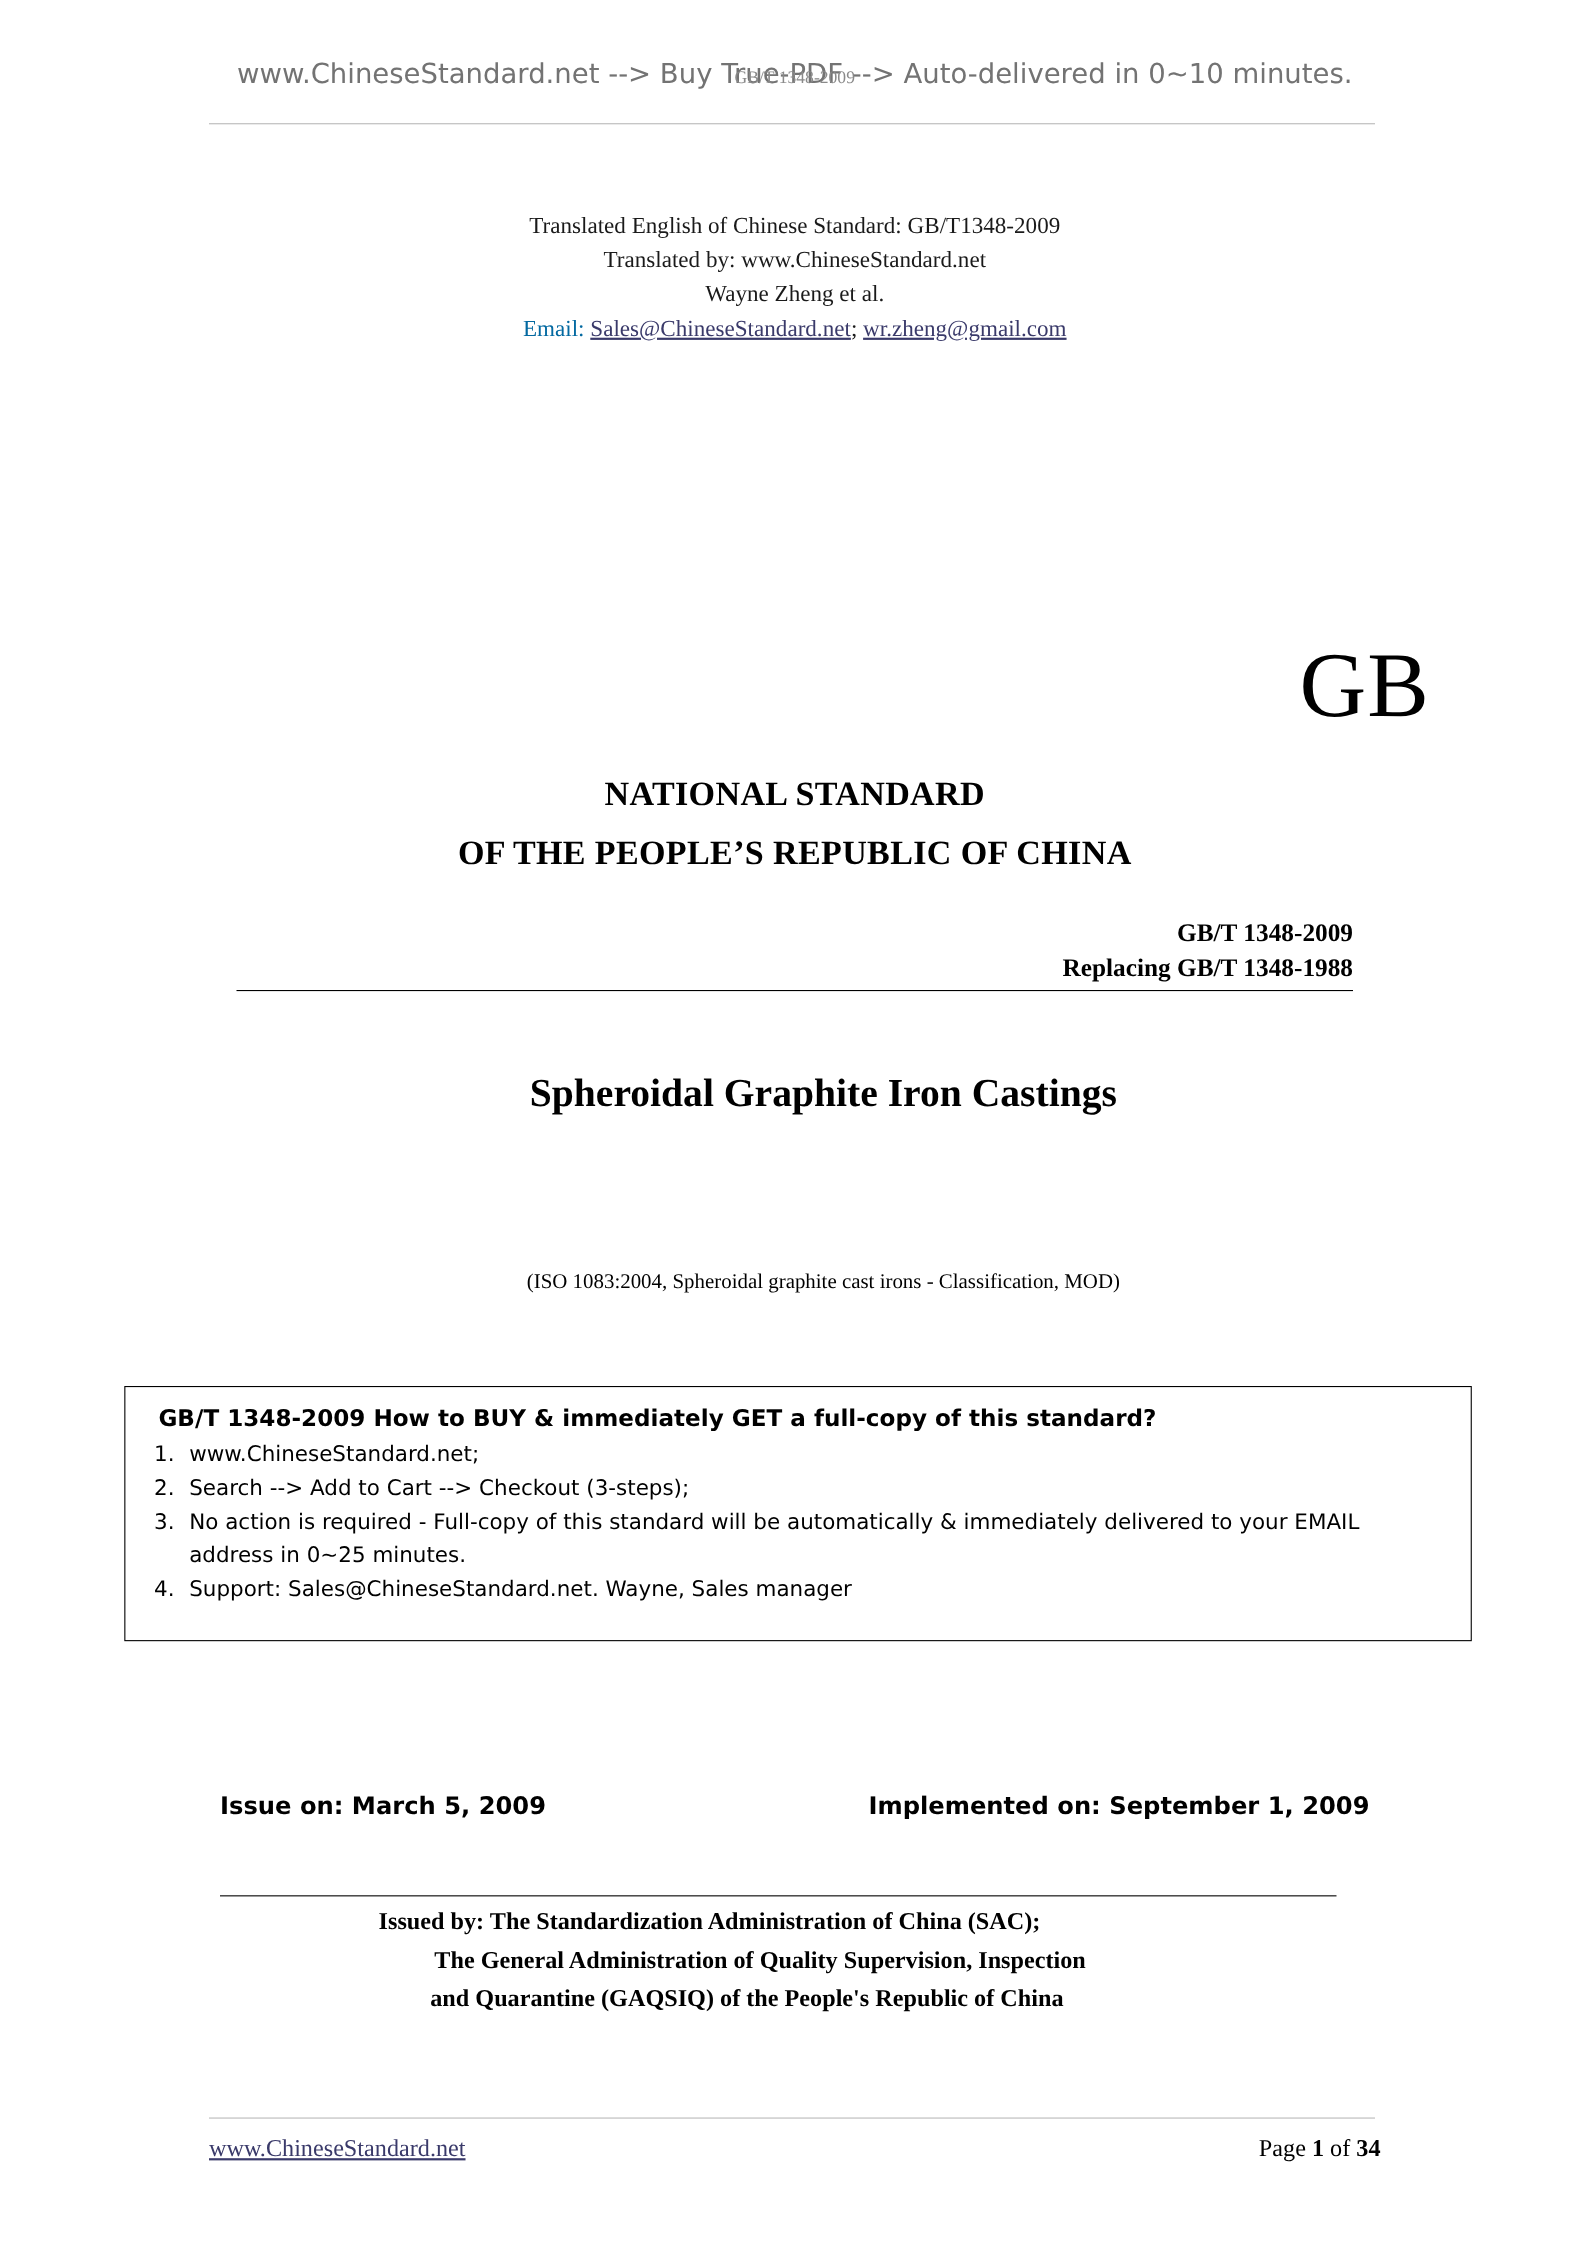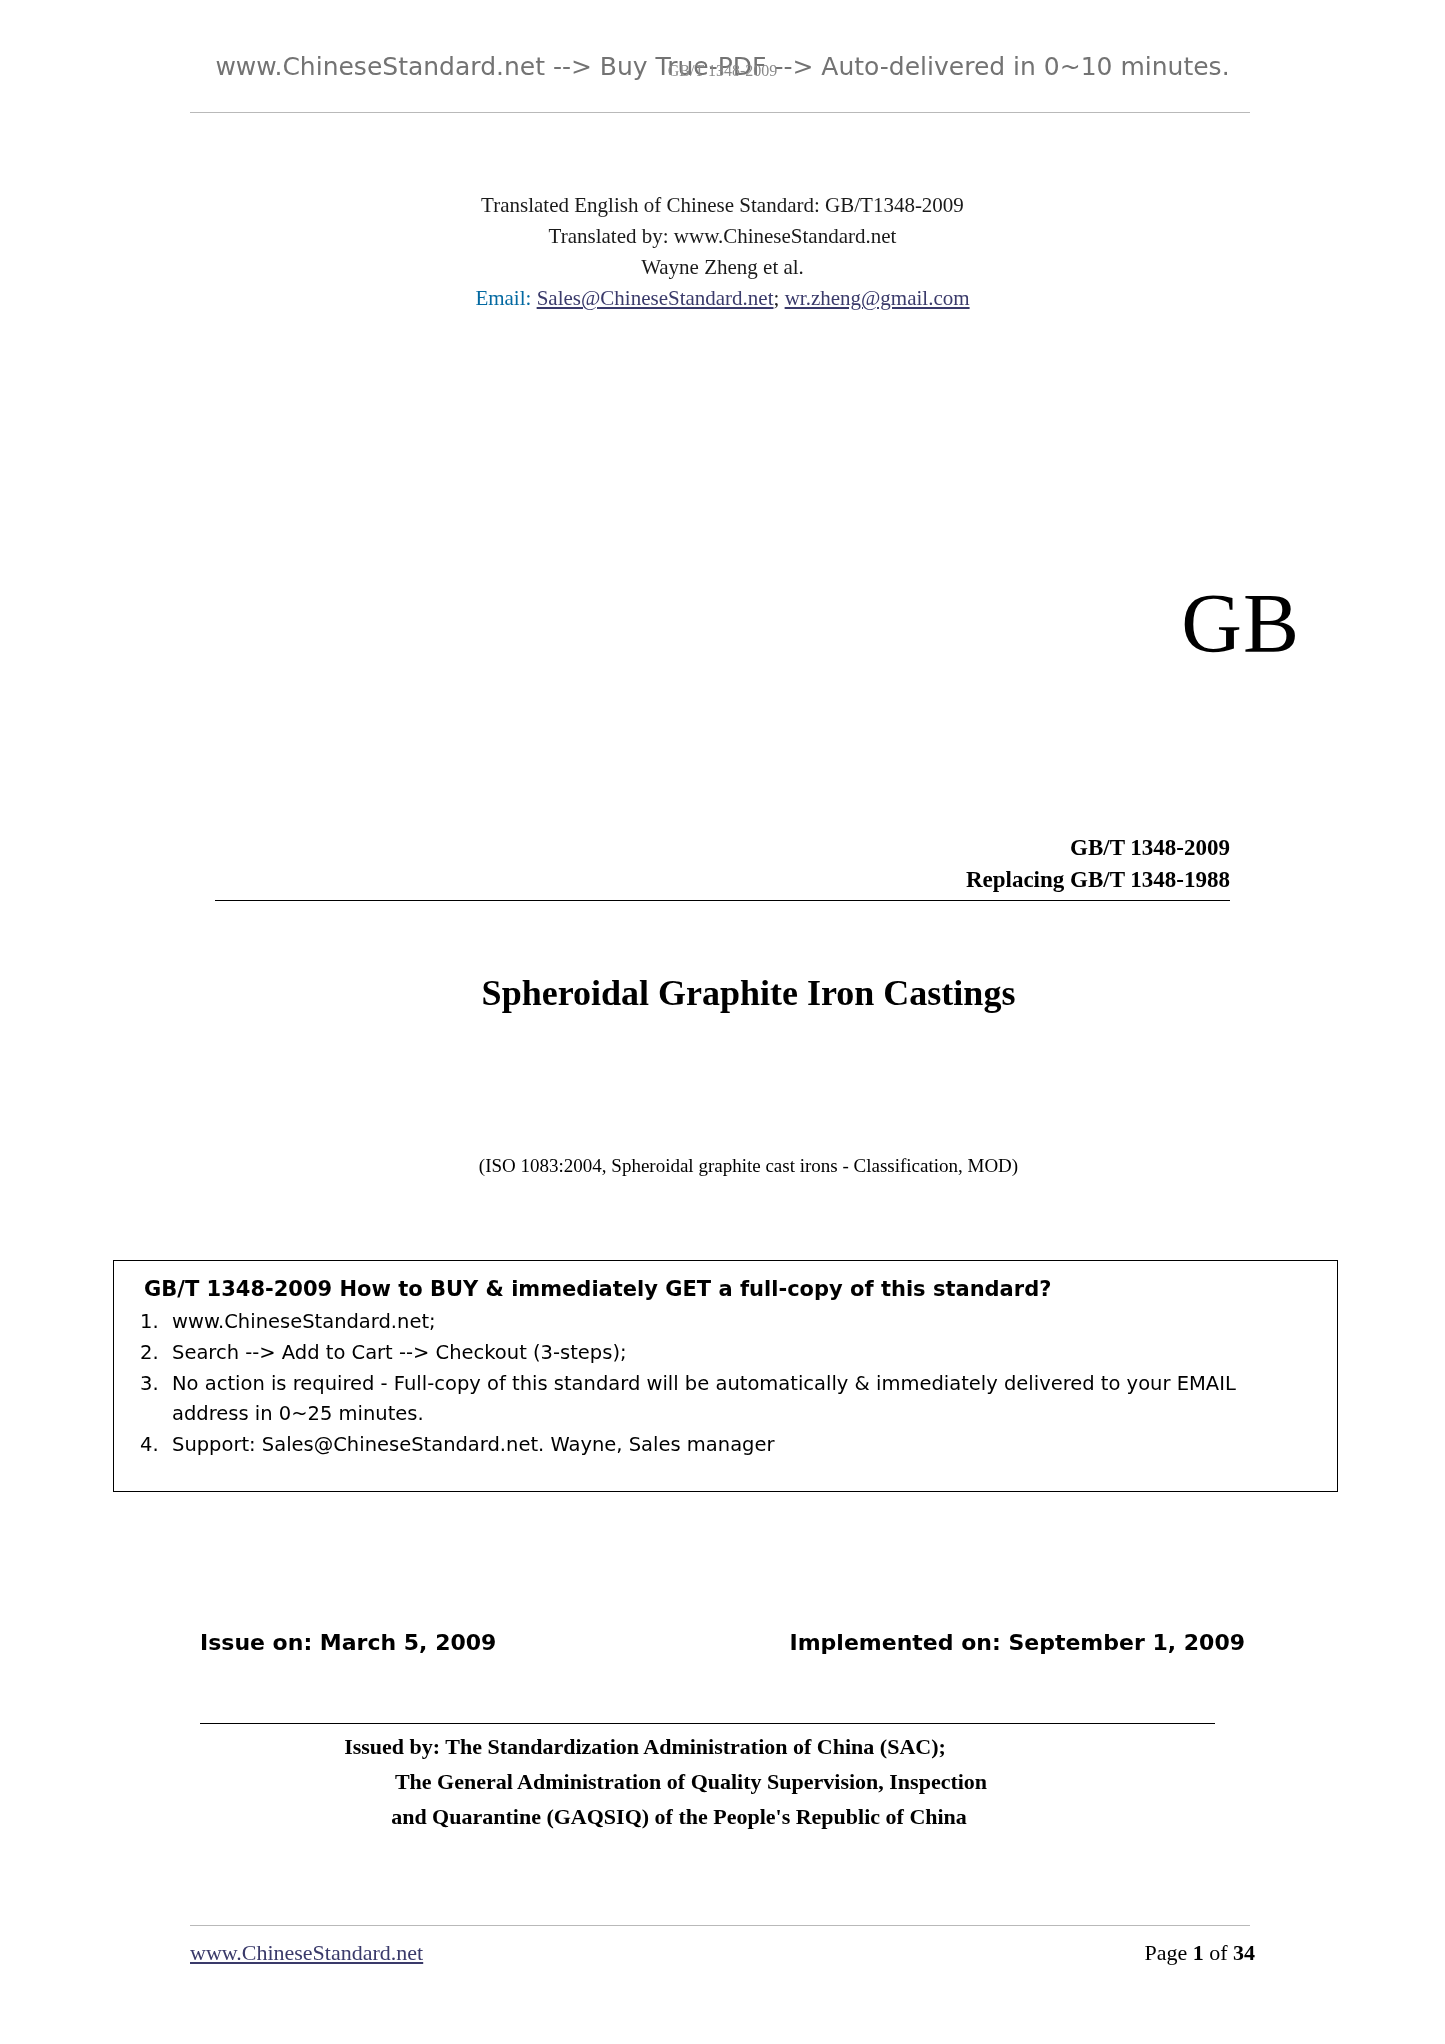--- a/index.html
+++ b/index.html
@@ -243,20 +243,22 @@
     <div>Translated by: www.ChineseStandard.net</div>
     <div>Wayne Zheng et al.</div>
     <div class="email-line">
       <span class="lbl">Email: </span><a href="#">Sales@ChineseStandard.net</a><span>; </span><a href="#">wr.zheng@gmail.com</a>
     </div>
   </div>
 
   <div class="gb-mark">GB</div>
 
   <div class="nat-title">
+    <div>NATIONAL STANDARD</div>
+    <div>OF THE PEOPLE’S REPUBLIC OF CHINA</div>
   </div>
 
   <div class="std-numbers">
     <div>GB/T 1348-2009</div>
     <div>Replacing GB/T 1348-1988</div>
   </div>
   <div class="std-rule"></div>
 
   <div class="doc-title">Spheroidal Graphite Iron Castings</div>
 

